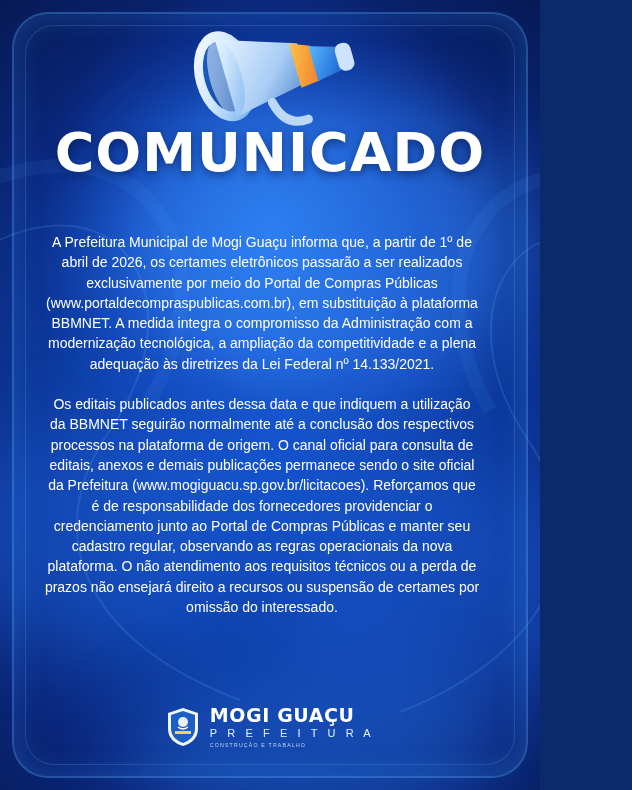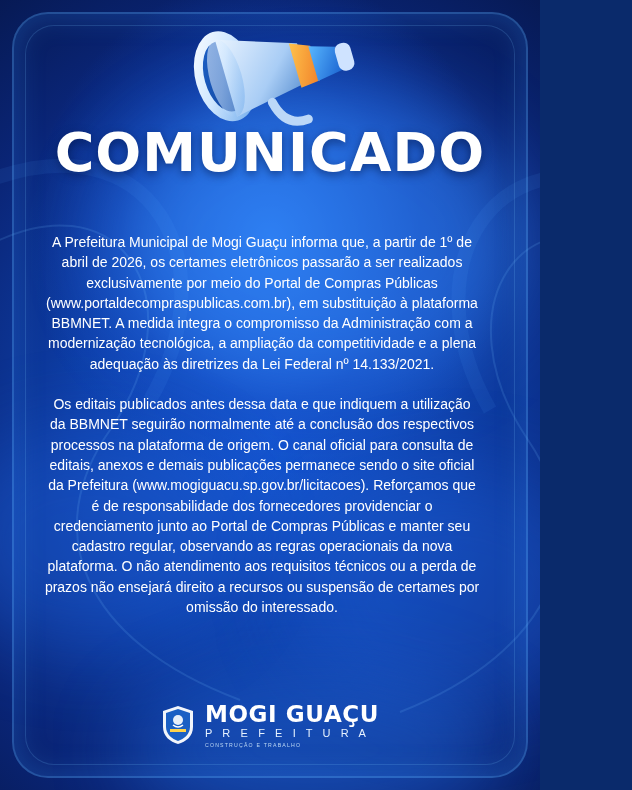--- a/index.html
+++ b/index.html
@@ -118,21 +118,21 @@
     height: 40px;
     flex: none;
   }
   .footer-text {
     color: #ffffff;
     text-align: left;
     line-height: 1.05;
   }
   .footer-title {
     display: block;
-    font-size: 23px;
+    font-size: 19px;
     font-weight: 700;
     letter-spacing: 0.6px;
     font-family: "DejaVu Sans", sans-serif;
   }
   .footer-sub {
     display: block;
     font-size: 11px;
     letter-spacing: 3.6px;
     margin-top: 2px;
     color: #e6f2ff;

